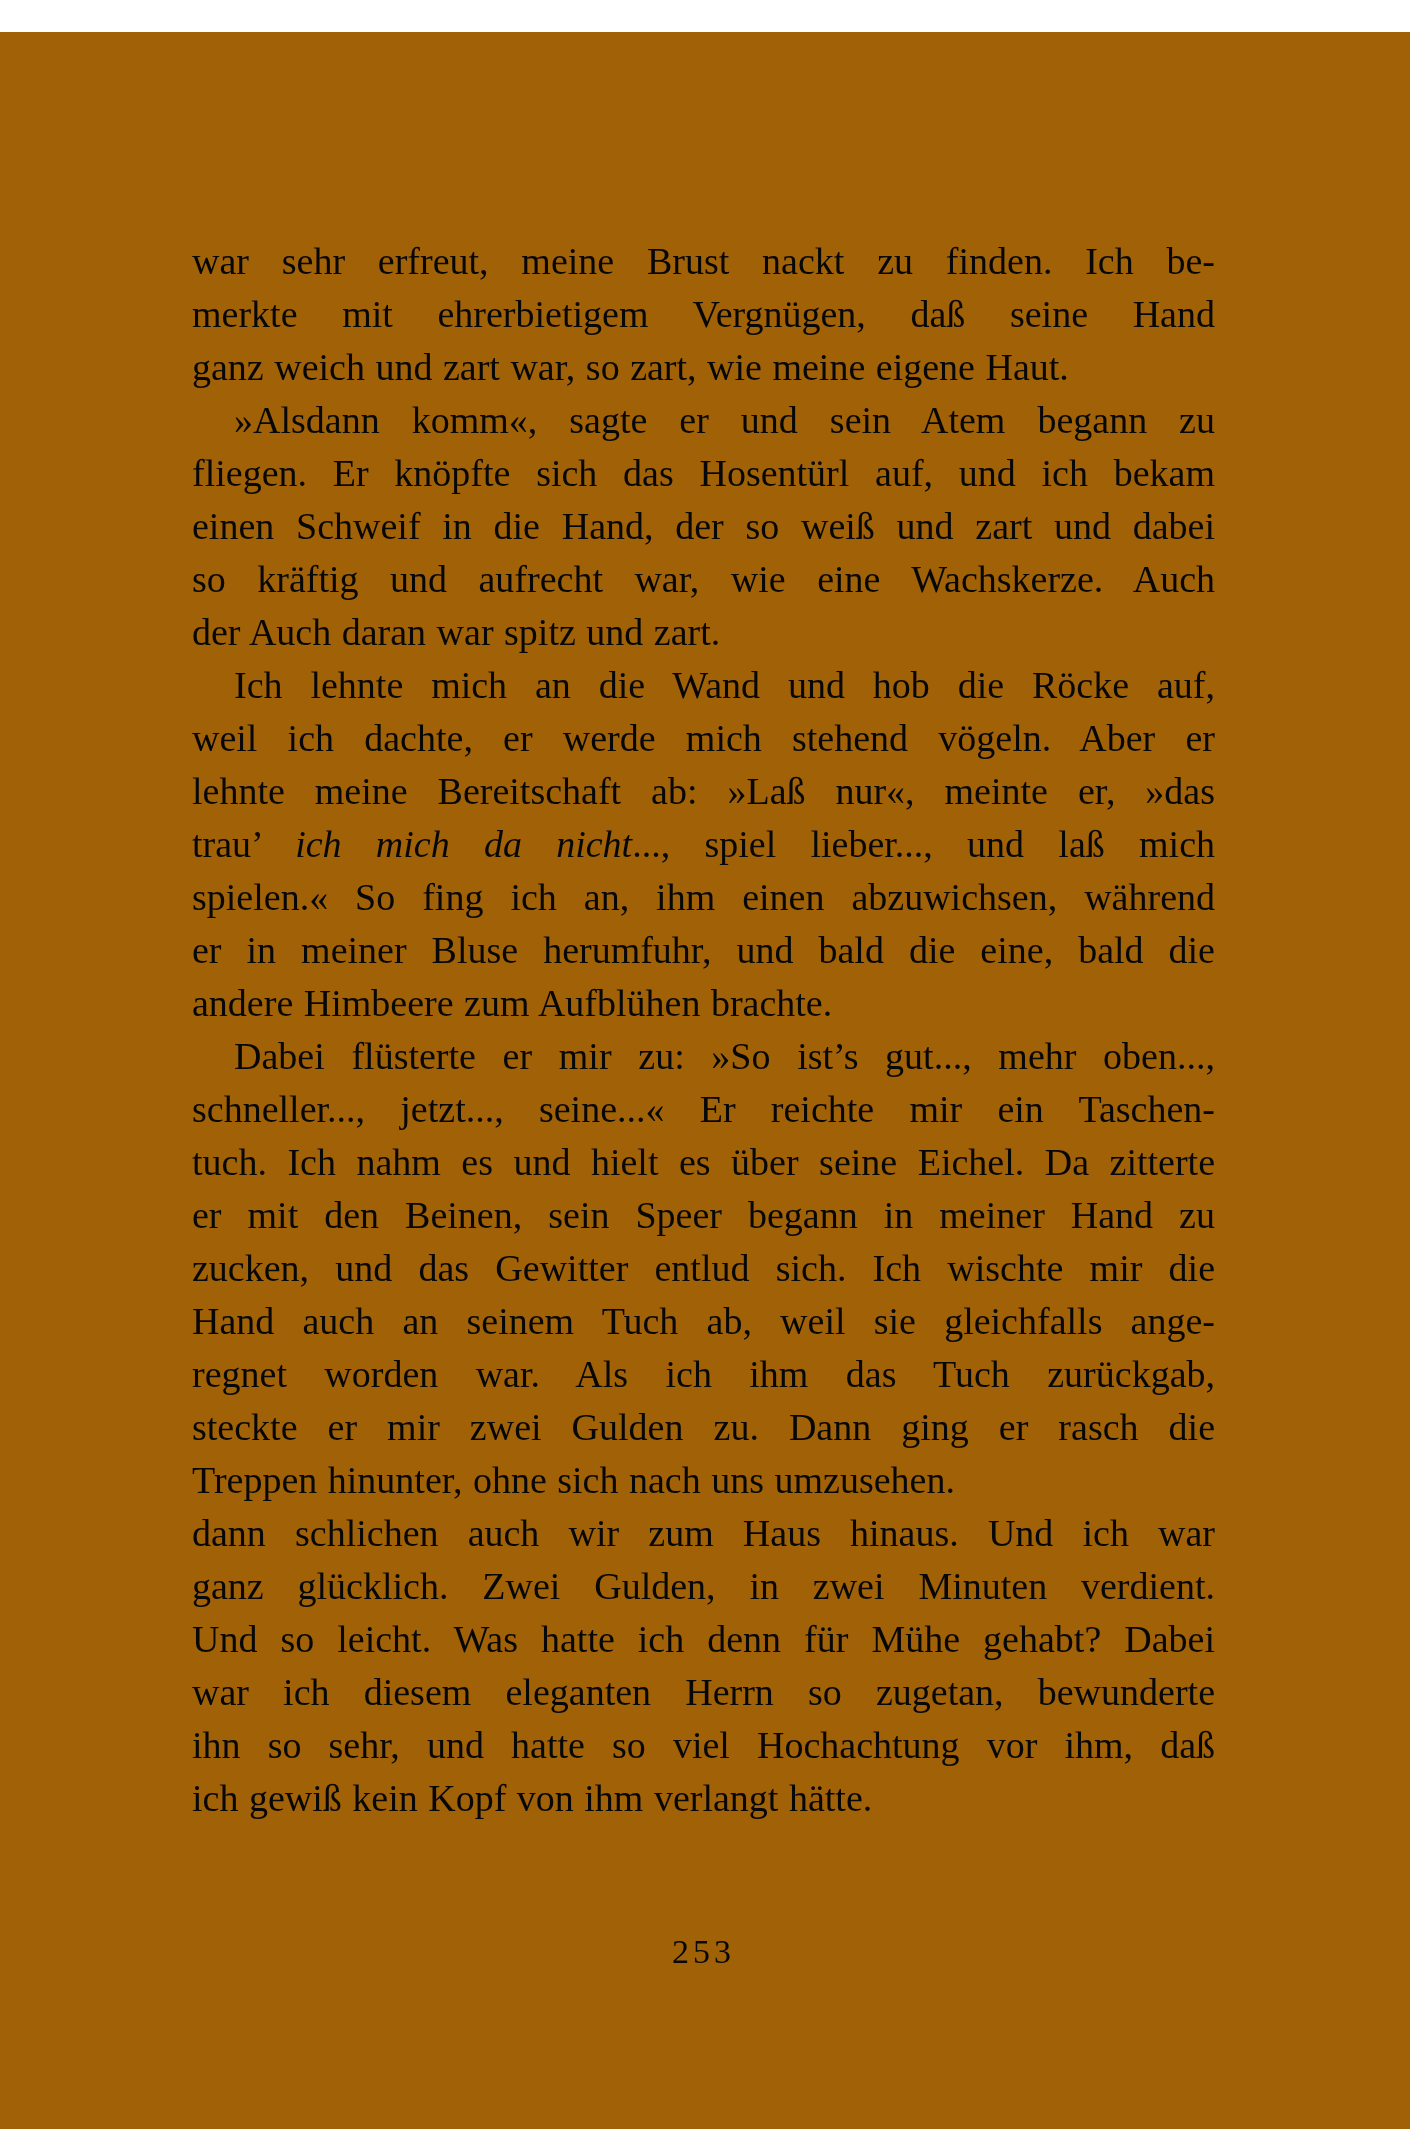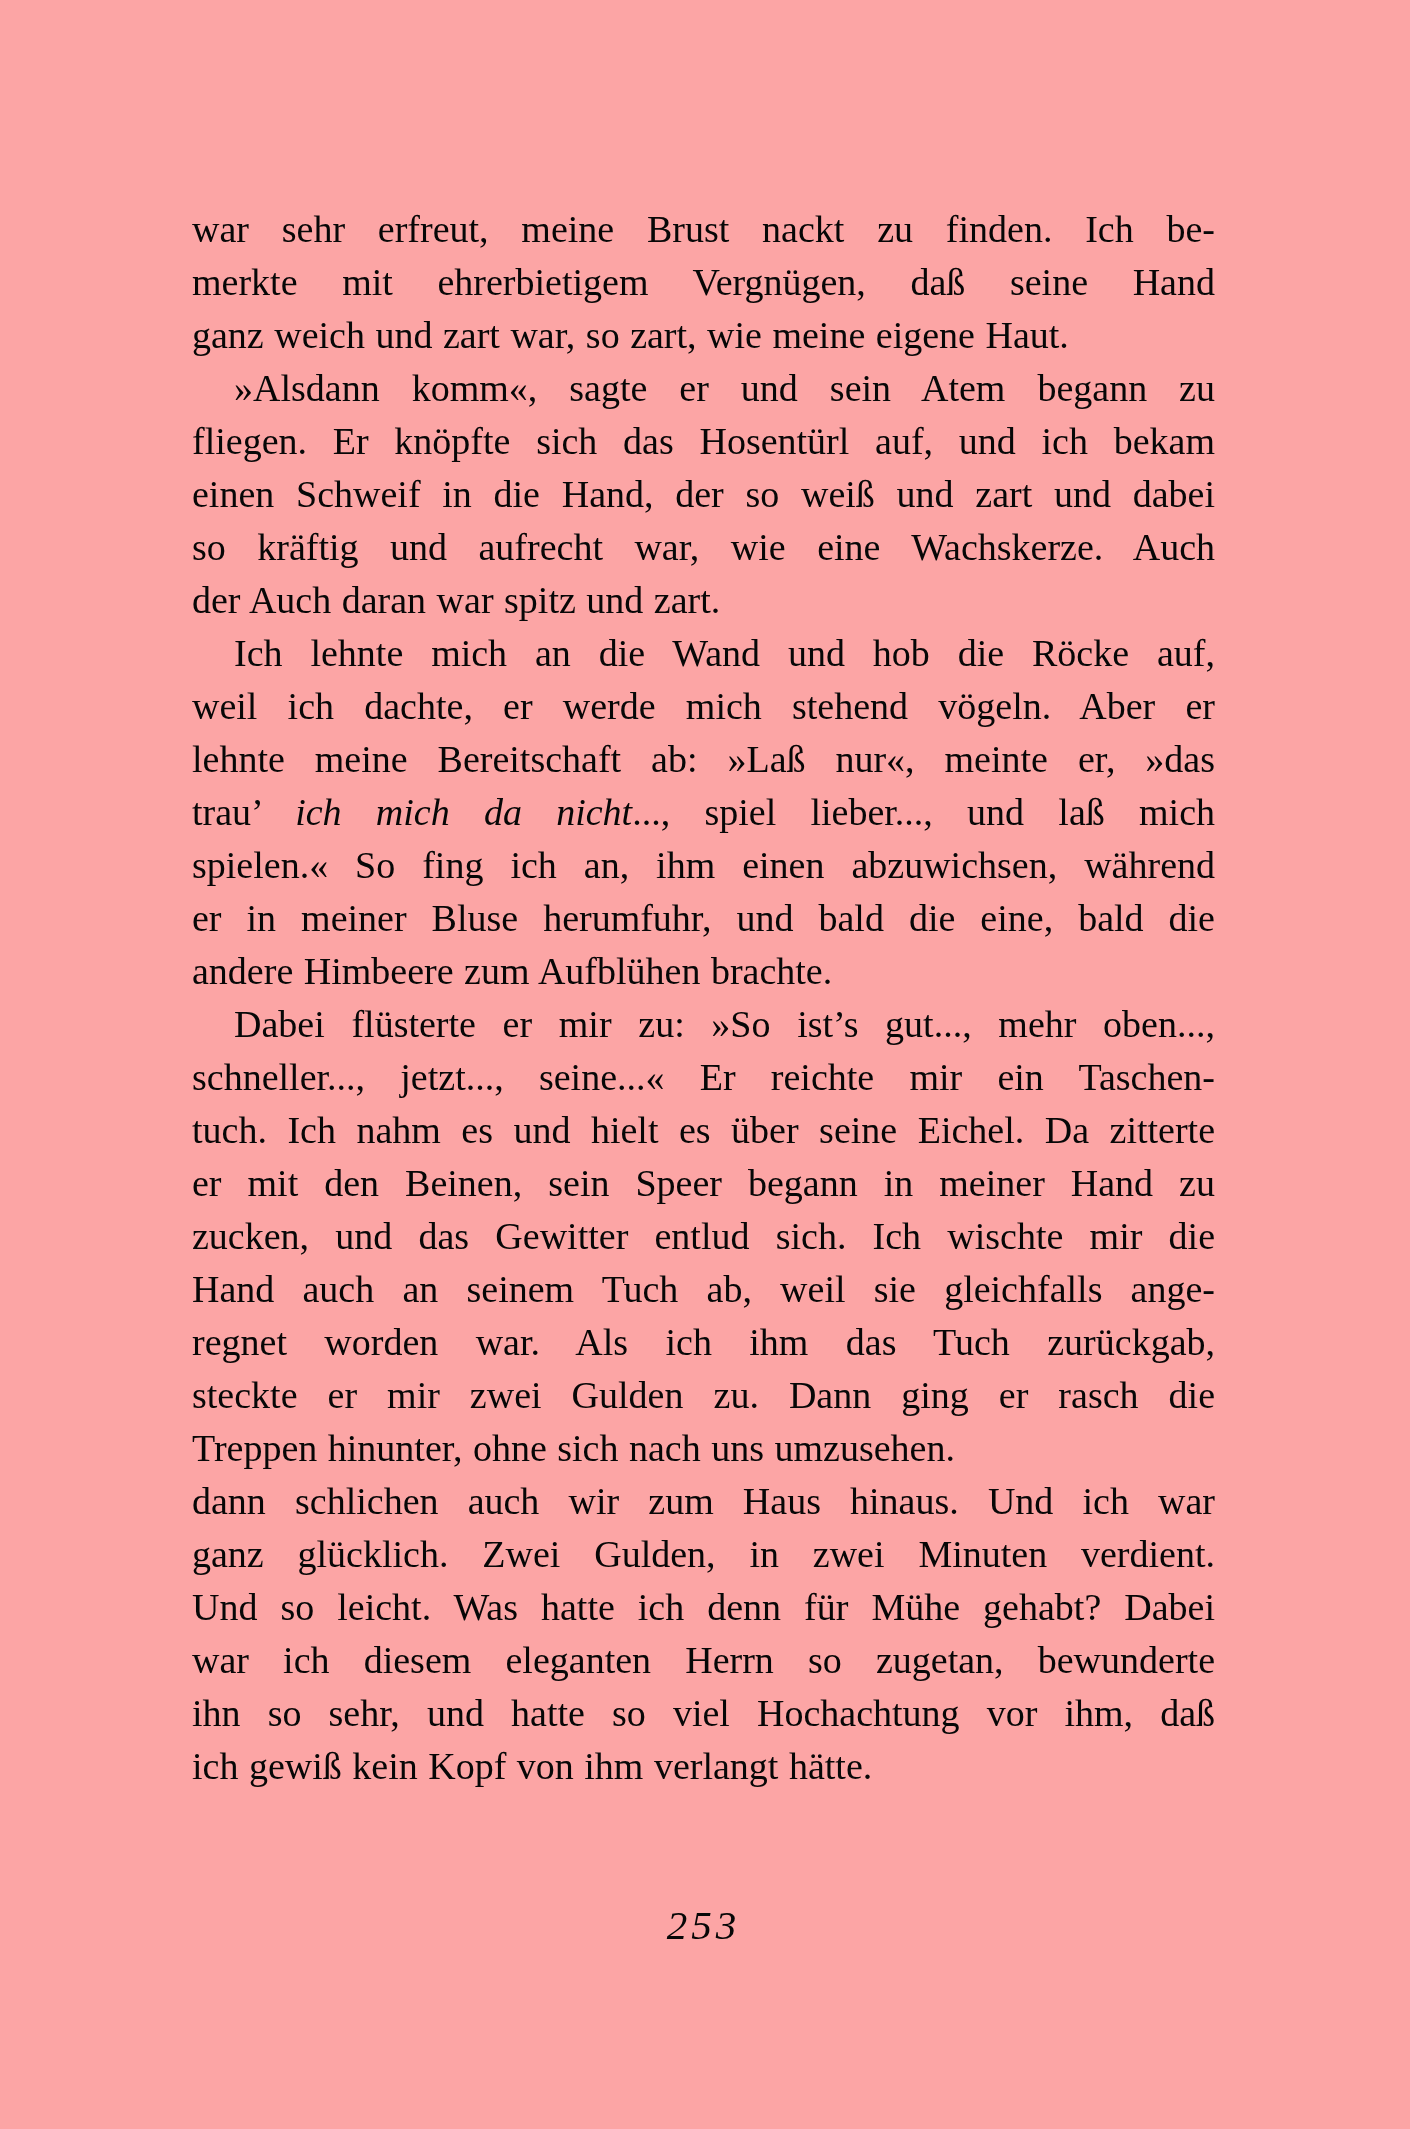--- a/index.html
+++ b/index.html
@@ -11,21 +11,22 @@
     width: 1410px;
     height: 2129px;
     position: relative;
     font-family: "Liberation Serif", "DejaVu Serif", serif;
     color: #070707;
     overflow: hidden;
   }
   .page {
     position: absolute;
     inset: 0;
-    background: #fca5a5;
+    background: #a16207;
+    margin-top: 32px;
   }
   .text-block {
     position: absolute;
     left: 192px;
     top: 203px;
     width: 1023px;
     font-size: 38px;
     line-height: 53px;
     font-kerning: normal;
   }
@@ -43,23 +44,22 @@
   }
   .line em {
     font-style: italic;
   }
   .page-number {
     position: absolute;
     left: 192px;
     top: 1901px;
     width: 1023px;
     text-align: center;
-    font-size: 41px;
+    font-size: 34px;
     letter-spacing: 4px;
-    font-style: italic;
   }
 </style>
 </head>
 <body>
 
 <div class="page">
   <div class="text-block" id="text-block">
       <div class="line"><span>war sehr erfreut, meine Brust nackt zu finden. Ich be-</span></div>
       <div class="line"><span>merkte mit ehrerbietigem Vergnügen, daß seine Hand</span></div>
       <div class="line end"><span>ganz weich und zart war, so zart, wie meine eigene Haut.</span></div>

